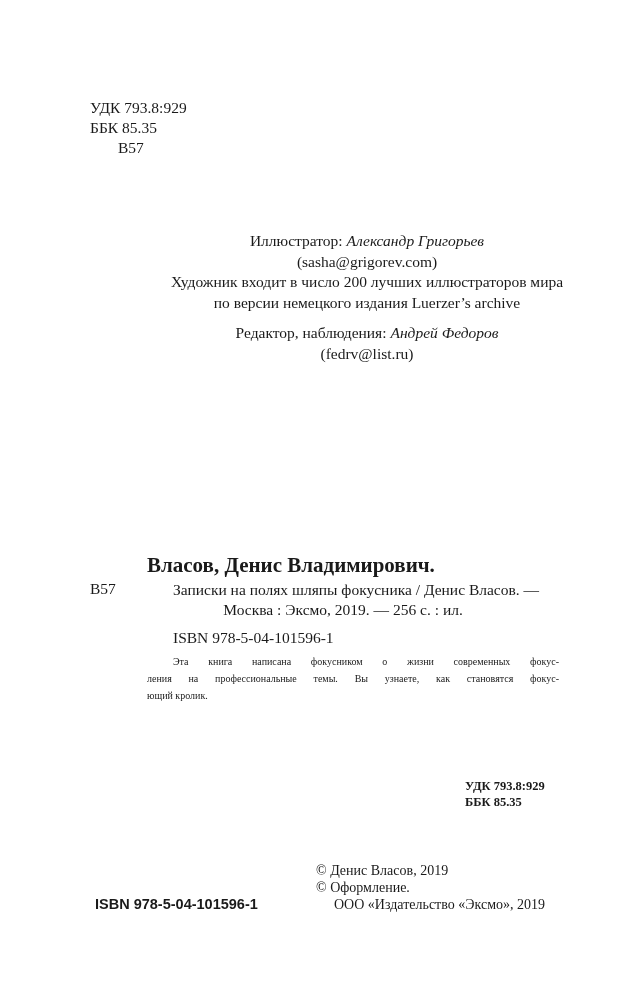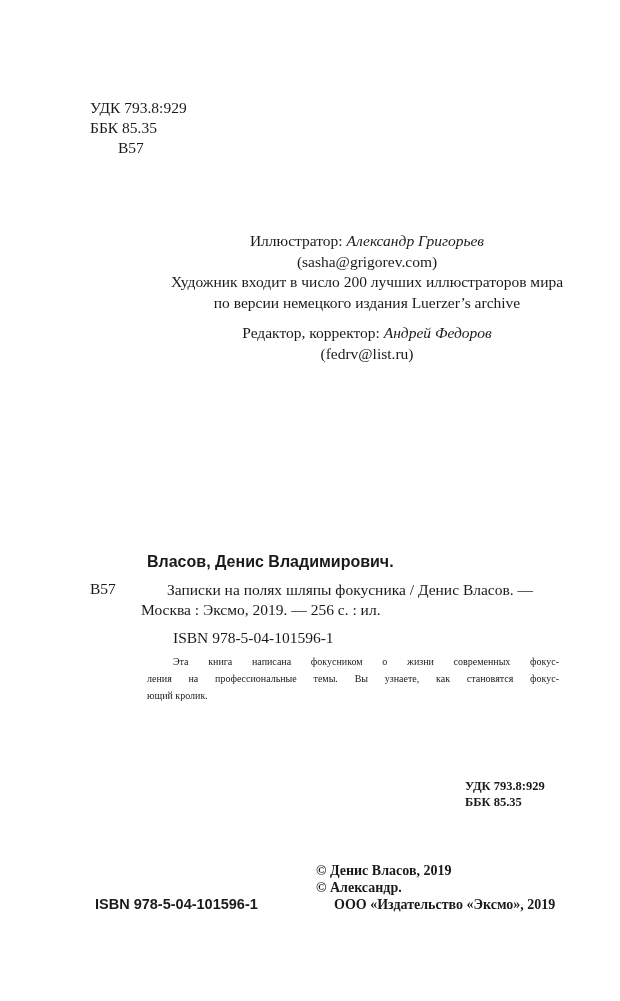--- a/index.html
+++ b/index.html
@@ -36,36 +36,36 @@
     }
     .credits.c1 { top: 231px; left: 57px; width: 620px; }
     .credits.c2 { top: 323px; left: 57px; width: 620px; }
     .credits .line { display: block; }
     .credits i { font-style: italic; margin-top: 17px; }
 
     
     .biblio-author {
       left: 147px; top: 553px;
       font-weight: bold;
-      font-size: 16px;
-      font-family: Liberation Sans, sans-serif;
+      font-size: 21px;
+      font-family: Liberation Serif, serif;
     }
     .biblio-code {
       left: 90px; top: 580px;
       font-size: 15.5px;
       font-family: "Liberation Serif", serif;
     }
     .biblio-title {
-      left: 141px; top: 580px;
+      left: 147px; top: 580px;
       font-size: 15.5px;
       line-height: 20px;
       font-family: "Liberation Serif", serif;
     }
     .biblio-title .t1 { padding-left: 26px; display: block; }
-    .biblio-title .t2 { display: block; }
+    .biblio-title .t2 { display: block; text-align: center; }
     .biblio-isbn {
       left: 173px; top: 629px;
       font-size: 15.5px;
       font-family: "Liberation Serif", serif;
     }
 
     
     .annotation {
       left: 147px; top: 653px; width: 412px;
       white-space: normal;
@@ -88,21 +88,21 @@
 
     
     .isbn-bottom {
       left: 95px; top: 896px;
       font-weight: bold;
       font-size: 14.5px;
       font-family: "Liberation Sans", sans-serif;
     }
     .copyright {
       left: 316px; top: 862px;
-      font-weight: bold;
+      font-weight: normal;
       font-size: 14px;
       line-height: 17px;
       font-family: "Liberation Serif", serif;
     }
     .copyright .l3 { padding-left: 18px; }
   </style>
 </head>
 <body>
 
 <div class="abs classif">
@@ -112,21 +112,21 @@
 </div>
 
 <div class="abs credits c1">
   <span class="line"><span>Иллюстратор: </span><i>Александр Григорьев</i></span>
   <span class="line">(sasha@grigorev.com)</span>
   <span class="line">Художник входит в число 200 лучших иллюстраторов мира</span>
   <span class="line">по версии немецкого издания Luerzer’s archive</span>
 </div>
 
 <div class="abs credits c2">
-  <span class="line"><span>Редактор, корректор: </span><i>Андрей Федоров</i></span>
+  <span class="line"><span>Редактор, наблюдения: </span><i>Андрей Федоров</i></span>
   <span class="line">(fedrv@list.ru)</span>
 </div>
 
 <div class="abs biblio-author">Власов, Денис Владимирович.</div>
 <div class="abs biblio-code">В57</div>
 <div class="abs biblio-title">
   <span class="t1">Записки на полях шляпы фокусника / Денис Власов. —</span>
   <span class="t2">Москва : Эксмо, 2019. — 256 с. : ил.</span>
 </div>
 <div class="abs biblio-isbn">ISBN 978-5-04-101596-1</div>
@@ -143,15 +143,15 @@
 
 <div class="abs annot-classif">
   <div>УДК 793.8:929</div>
   <div>ББК 85.35</div>
 </div>
 
 <div class="abs isbn-bottom">ISBN 978-5-04-101596-1</div>
 
 <div class="abs copyright">
   <div>© Денис Власов, 2019</div>
-  <div>© Александр.</div>
+  <div>© Оформление.</div>
   <div class="l3">ООО «Издательство «Эксмо», 2019</div>
 </div>
 
 </body></html>

